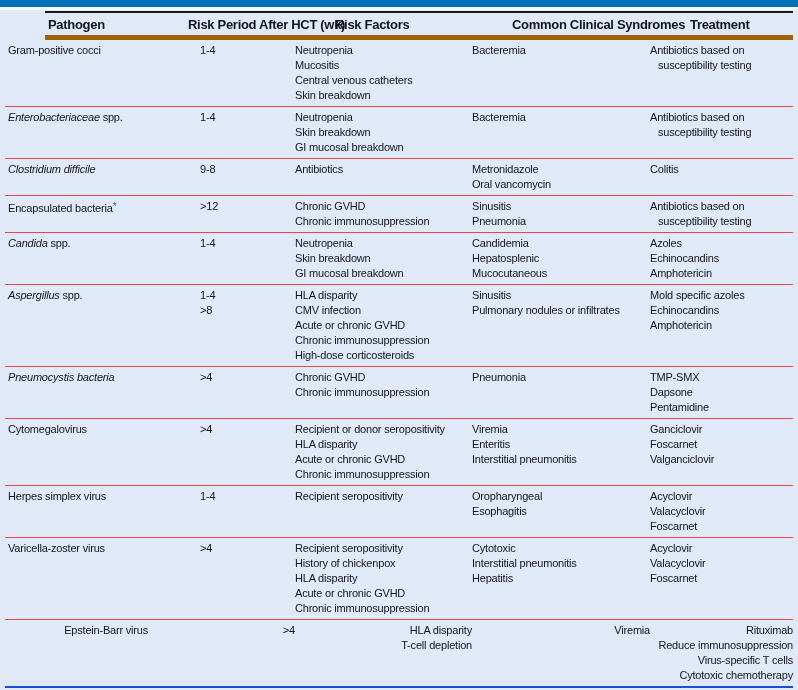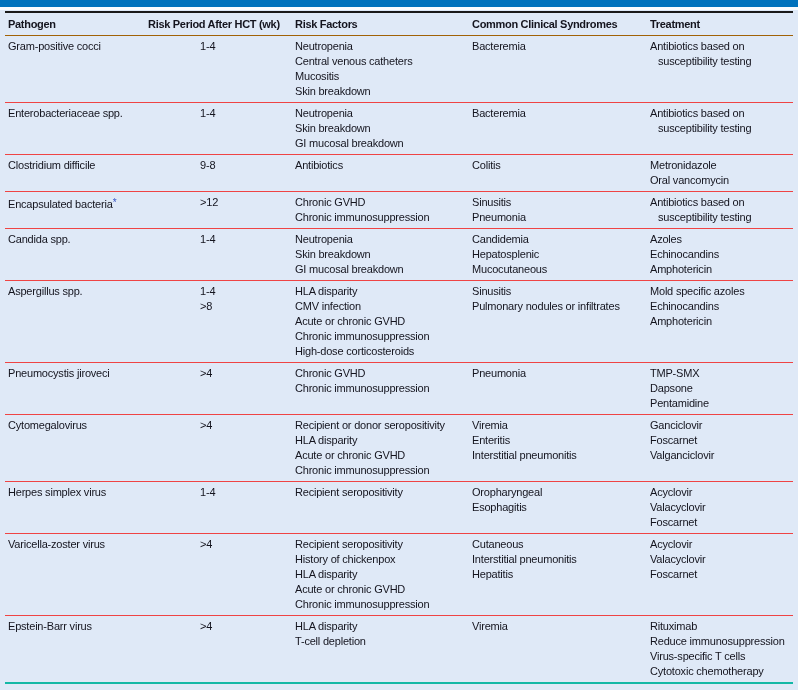--- a/index.html
+++ b/index.html
@@ -12,45 +12,46 @@
   }
   .accent-bar { height:7px; background:#0072bc; }
   .accent-gap { height:3px; background:#fafcfe; }
   .table-wrap { margin:1px 5px 0 5px; }
   .grid-row {
     display:grid;
     grid-template-columns:143px 147px 177px 178px 143px;
   }
   .header-row {
     border-top:2px solid #1a1a1a;
-    border-bottom:1px solid #a16207;
+    border-bottom:5px solid #a16207;
     padding:5px 0 4px 0;
     font-weight:bold;
-    font-size:11px;
+    font-size:13px;
     line-height:13px;
     letter-spacing:-0.3px;
     white-space:nowrap;
+    margin-left:40px;
   }
   .header-cell.first { padding-left:3px; }
   .body-row {
     border-bottom:1px solid #ef4444;
     padding:3px 0 3px 0;
   }
-  .body-row:last-child { border-bottom:2px solid #14b8a6; }
+  .body-row:last-child { border-bottom:2px solid #1d4ed8;text-align:right; }
   .cell {
     font-size:11px;
     line-height:15px;
     letter-spacing:-0.2px;
     white-space:nowrap;
   }
   .cell.pathogen { padding-left:3px; }
   .cell.period  { padding-left:52px; }
   .line { min-height:15px; }
   .line.indent { padding-left:8px; }
-  .it { }
+  .it { font-style:italic; }
   .fn {
     color:#3a56c4;
     font-size:10px;
     vertical-align:2px;
   }
 </style>
 </head>
 <body>
 
 <div class="accent-bar"></div>
@@ -65,22 +66,22 @@
     <div class="header-cell">Treatment</div>
   </div>
   <div>
   <div class="grid-row body-row">
     <div class="cell pathogen"><span>Gram-positive cocci</span></div>
     <div class="cell period">
           <div class="line">1-4</div>
         </div>
     <div class="cell factors">
           <div class="line">Neutropenia</div>
+          <div class="line">Mucositis</div>
           <div class="line">Central venous catheters</div>
-          <div class="line">Mucositis</div>
           <div class="line">Skin breakdown</div>
         </div>
     <div class="cell syndromes">
           <div class="line">Bacteremia</div>
         </div>
     <div class="cell treatment">
           <div class="line">Antibiotics based on</div>
           <div class="line indent">susceptibility testing</div>
         </div>
   </div>
@@ -105,26 +106,26 @@
   </div>
 
   <div class="grid-row body-row">
     <div class="cell pathogen"><span class="it">Clostridium difficile</span></div>
     <div class="cell period">
           <div class="line">9-8</div>
         </div>
     <div class="cell factors">
           <div class="line">Antibiotics</div>
         </div>
-    <div class="cell syndromes">
-          <div class="line">Colitis</div>
-        </div>
     <div class="cell treatment">
           <div class="line">Metronidazole</div>
           <div class="line">Oral vancomycin</div>
+        </div>
+    <div class="cell syndromes">
+          <div class="line">Colitis</div>
         </div>
   </div>
 
   <div class="grid-row body-row">
     <div class="cell pathogen"><span>Encapsulated bacteria</span><span class="fn">*</span></div>
     <div class="cell period">
           <div class="line">&gt;12</div>
         </div>
     <div class="cell factors">
           <div class="line">Chronic GVHD</div>
@@ -180,21 +181,21 @@
           <div class="line">Pulmonary nodules or infiltrates</div>
         </div>
     <div class="cell treatment">
           <div class="line">Mold specific azoles</div>
           <div class="line">Echinocandins</div>
           <div class="line">Amphotericin</div>
         </div>
   </div>
 
   <div class="grid-row body-row">
-    <div class="cell pathogen"><span class="it">Pneumocystis jiroveci</span></div>
+    <div class="cell pathogen"><span class="it">Pneumocystis bacteria</span></div>
     <div class="cell period">
           <div class="line">&gt;4</div>
         </div>
     <div class="cell factors">
           <div class="line">Chronic GVHD</div>
           <div class="line">Chronic immunosuppression</div>
         </div>
     <div class="cell syndromes">
           <div class="line">Pneumonia</div>
         </div>
@@ -253,21 +254,21 @@
           <div class="line">&gt;4</div>
         </div>
     <div class="cell factors">
           <div class="line">Recipient seropositivity</div>
           <div class="line">History of chickenpox</div>
           <div class="line">HLA disparity</div>
           <div class="line">Acute or chronic GVHD</div>
           <div class="line">Chronic immunosuppression</div>
         </div>
     <div class="cell syndromes">
-          <div class="line">Cutaneous</div>
+          <div class="line">Cytotoxic</div>
           <div class="line">Interstitial pneumonitis</div>
           <div class="line">Hepatitis</div>
         </div>
     <div class="cell treatment">
           <div class="line">Acyclovir</div>
           <div class="line">Valacyclovir</div>
           <div class="line">Foscarnet</div>
         </div>
   </div>
 

